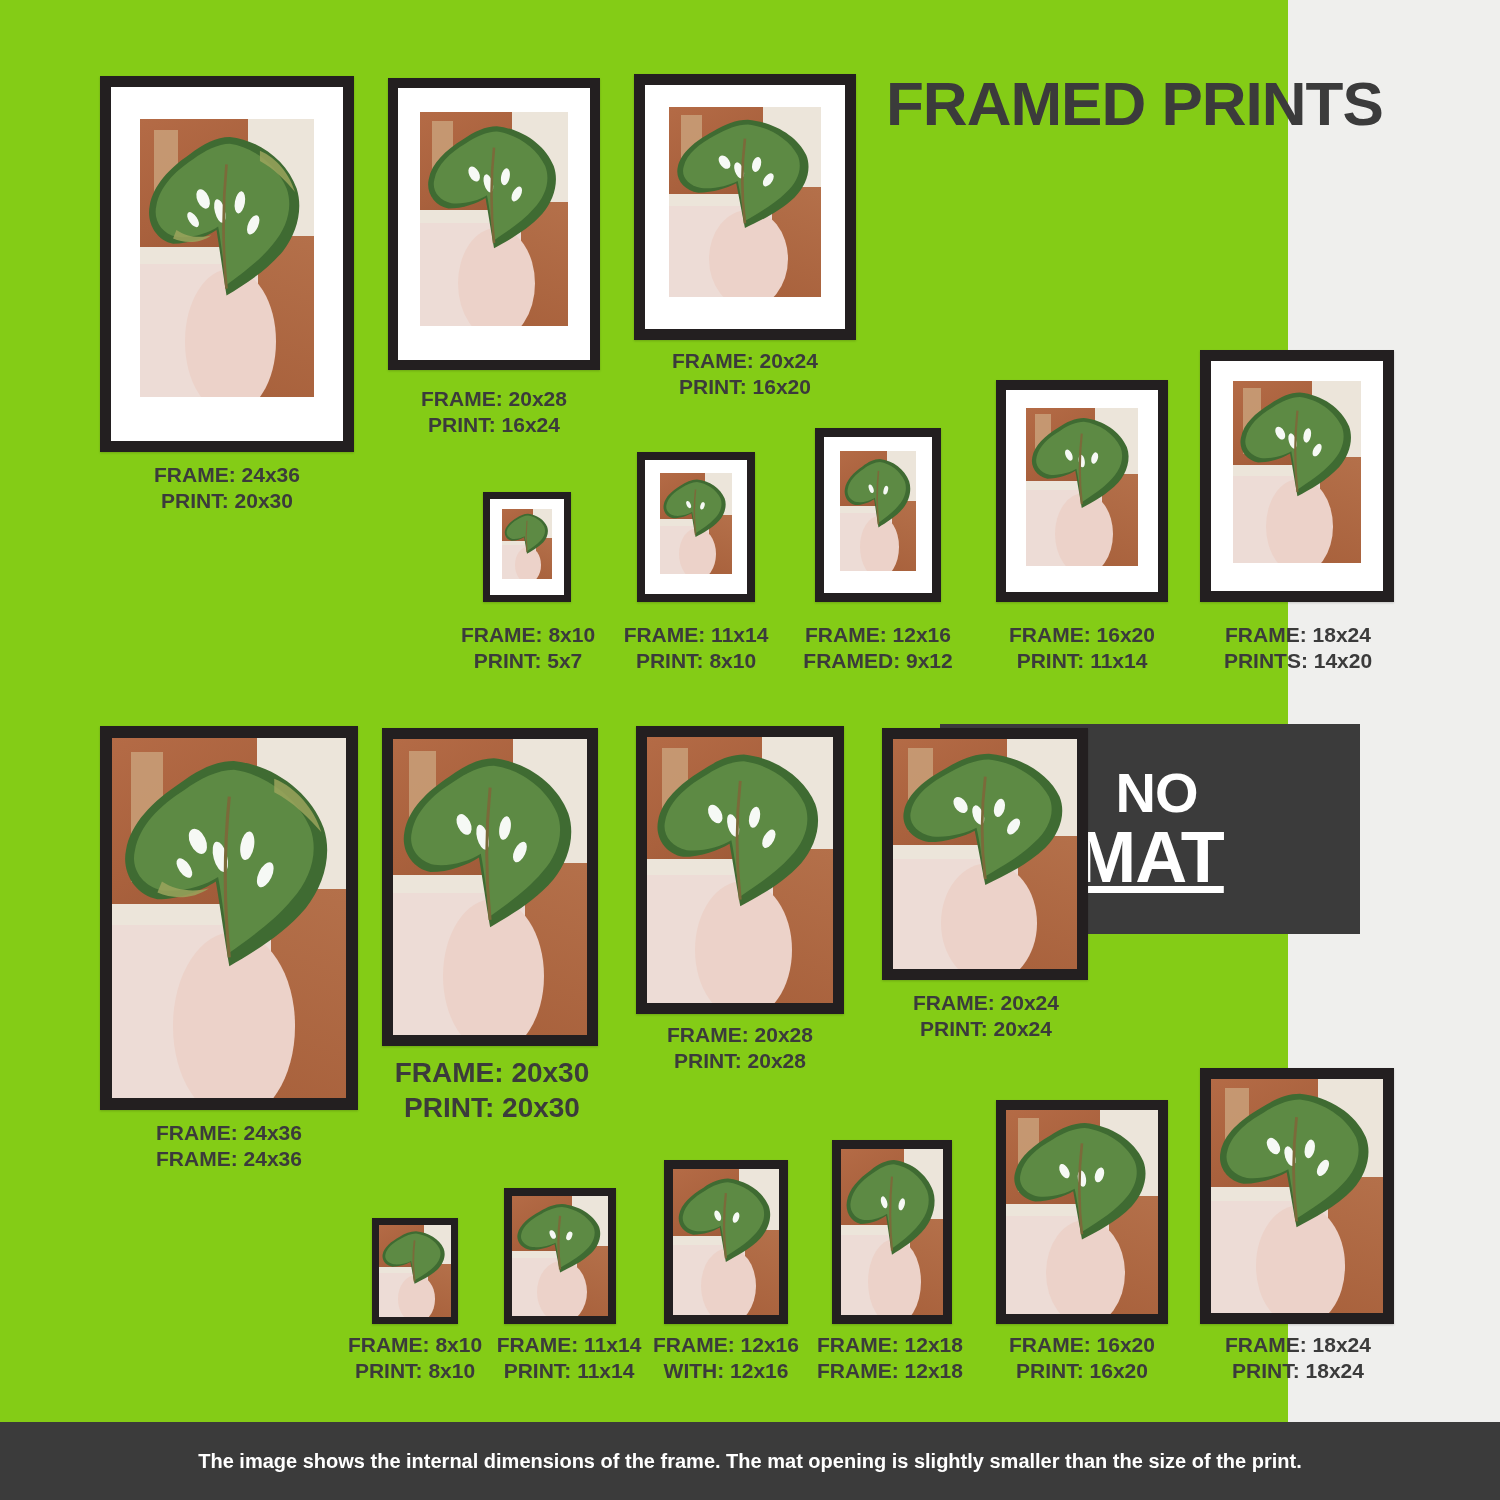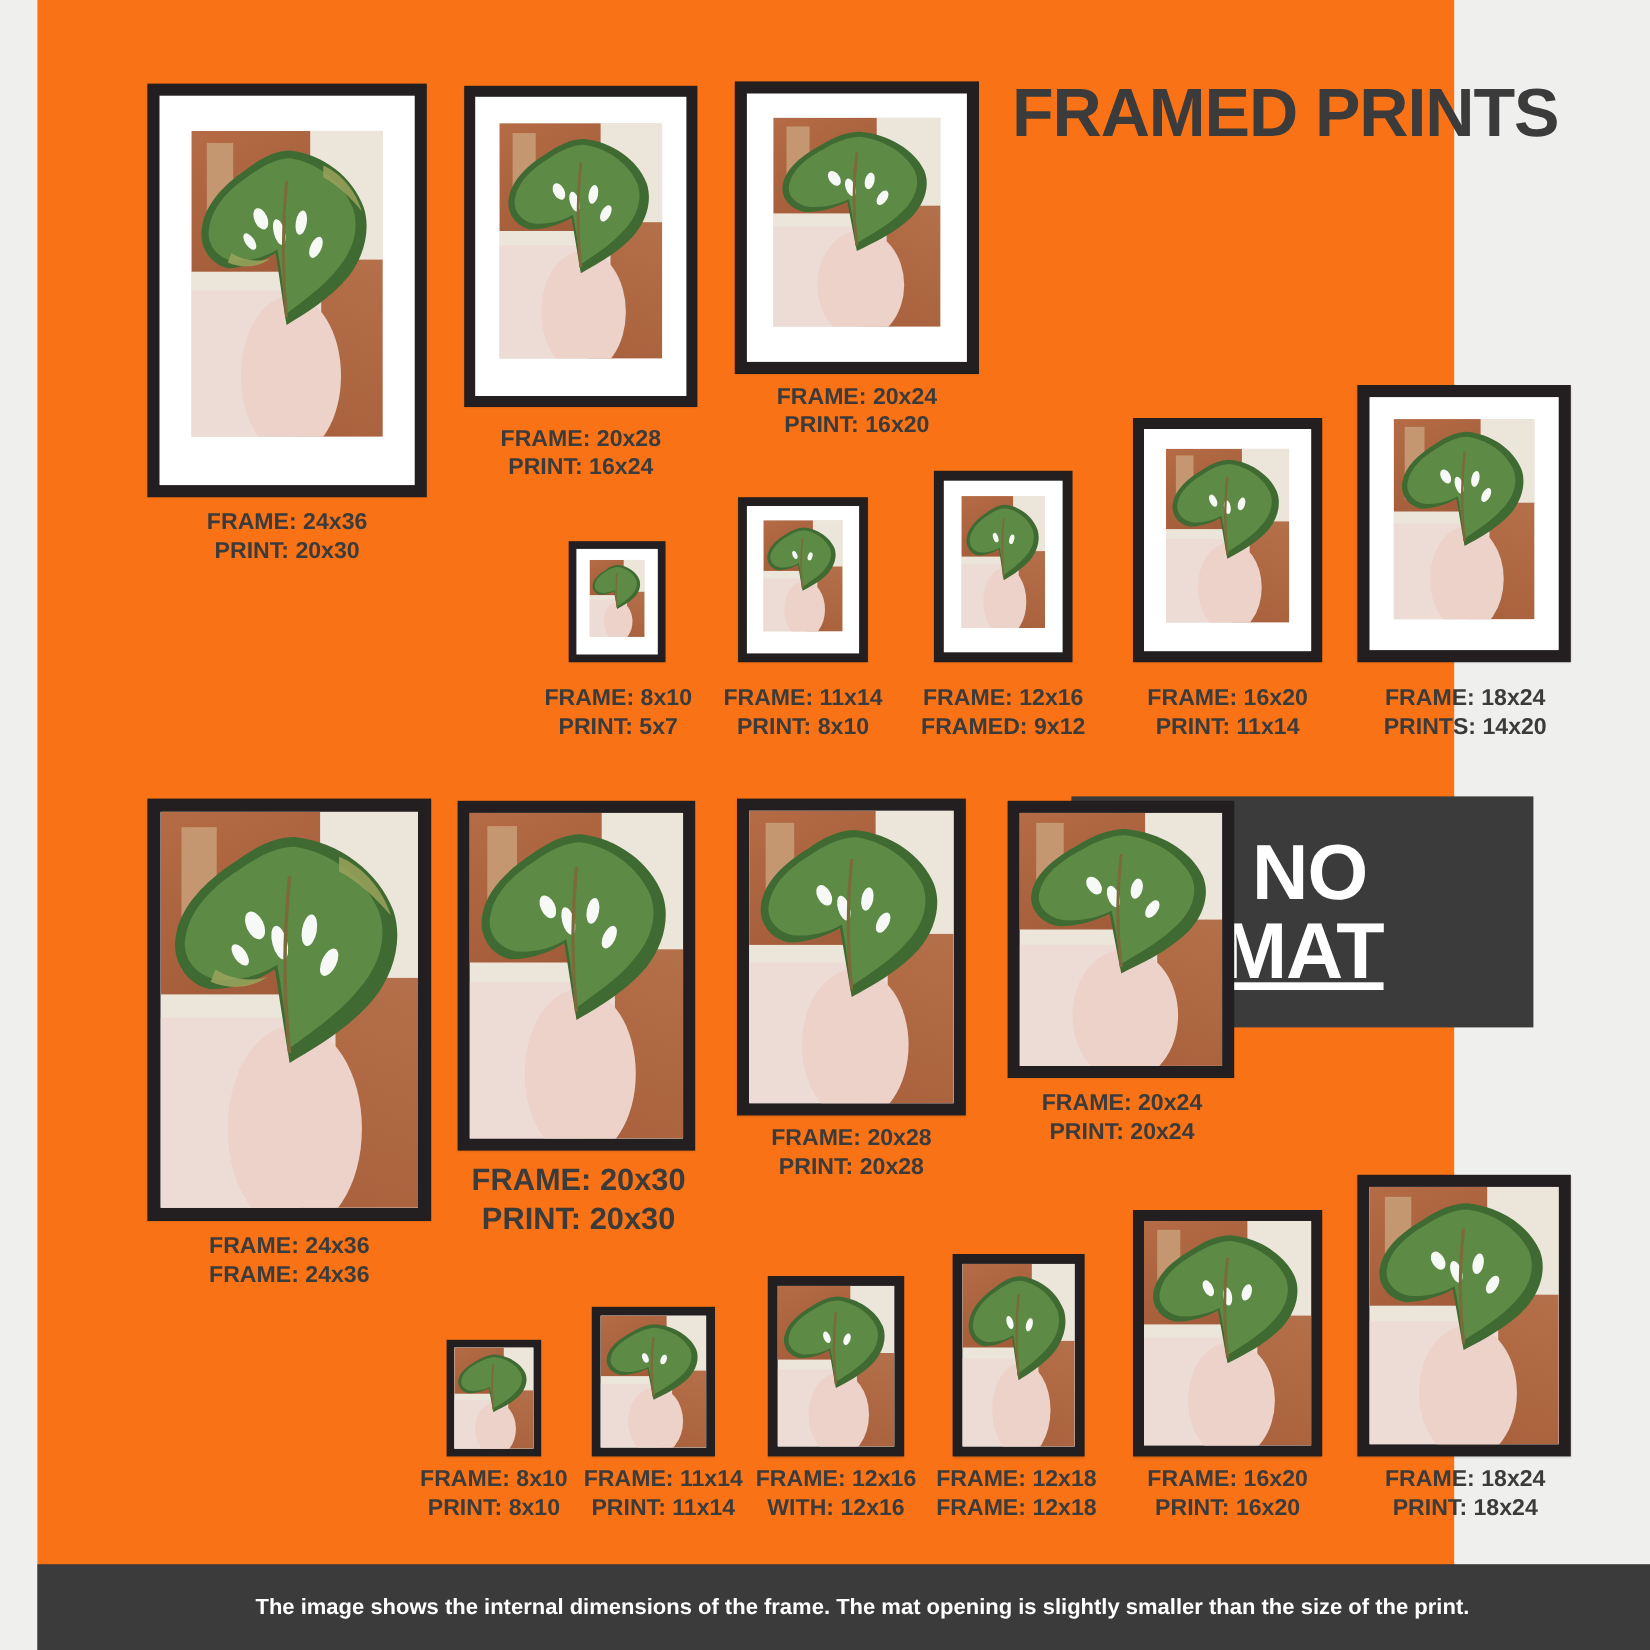--- a/index.html
+++ b/index.html
@@ -2,21 +2,21 @@
 <html><head>
 <meta charset="utf-8">
 <style>
   * { box-sizing: border-box; margin: 0; padding: 0; }
   html, body {
     width: 1500px; height: 1500px;
     background: #efefed;
     font-family: "Liberation Sans", sans-serif;
     overflow: hidden;
   }
-  #stage { position: relative; width: 1288px; height: 1500px; background: #f97316; margin-left: 34px; }
+  #stage { position: relative; width: 1288px; height: 1500px; background: #84cc16; }
 
   
   .title-framed {
     position: absolute;
     font-weight: bold;
     color: #3b3b3b;
     letter-spacing: -1px;
     white-space: nowrap;
   }
   .title-band {
@@ -124,21 +124,21 @@
 </style>
 </head>
 <body>
 
 <div id="stage">
 
   <div class="title-framed" style="left:886px; top:68px; font-size:62px;">FRAMED PRINTS</div>
 
 
   <div class="title-band two-line" style="left:940px; top:724px; width:420px; height:210px;">
-    <span style="font-size:71px;padding-left:13px;">NO</span>
+    <span style="font-size:56px;padding-left:13px;">NO</span>
     <span style="font-size:72px;text-decoration:underline;">MAT</span>
   </div>
 
   <div class="frame" style="left:100px; top:76px; width:254px; height:376px;">
     <div class="mat" style="left:11px; top:11px; right:11px; bottom:11px;">
       <div class="art" style="left:29px; top:32px; right:29px; bottom:44px;">
         <div class="bg-base"></div>
           <div class="bg-brown-top"></div>
           <div class="bg-brown-right"></div>
         <div class="bg-pink"></div>

